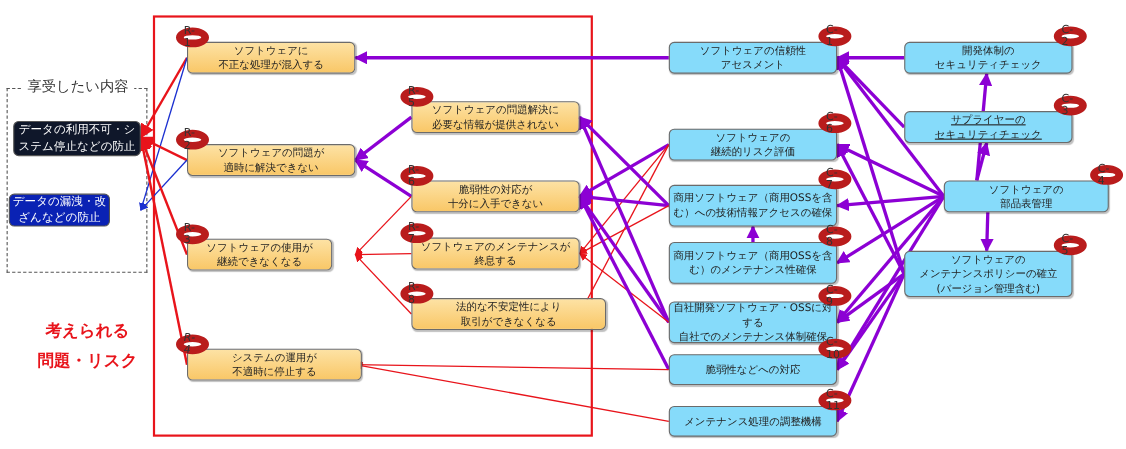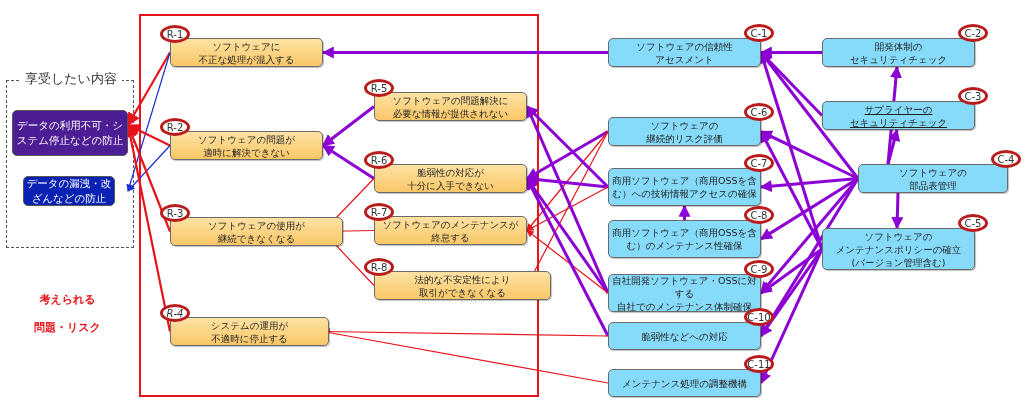--- a/index.html
+++ b/index.html
@@ -8,31 +8,31 @@
   svg.links { position:absolute; left:0; top:0; width:1024px; height:408px; z-index:1; }
   .frame-red { position:absolute; left:139px; top:14px; width:400px; height:383px;
                border:2px solid #e8141b; box-sizing:border-box; z-index:0; }
   .frame-dash { position:absolute; left:6px; top:80px; width:128px; height:168px;
                 border:1.5px dashed #555; box-sizing:border-box; z-index:0; }
   .dash-title { position:absolute; left:20px; top:70px; background:#fff; padding:0 5px;
                 font-size:13px; color:#333; z-index:3; }
   .goal { position:absolute; border-radius:5px; color:#fff; font-size:10.5px; line-height:15px;
           text-align:center; display:flex; align-items:center; justify-content:center;
           box-sizing:border-box; z-index:3; border:1px solid #555; }
-  .goal.red { left:12px; top:110px; width:116px; height:46px; background:#4c1d95; }
-  .goal.blue { left:23px; top:176px; width:92px; height:30px; background:#0a22b4; }
-  .risk-caption { position:absolute; left:34px; top:286px; color:#e8141b; font-size:11px;
+  .goal.red { left:12px; top:110px; width:116px; height:32px; background:#0f172a; }
+  .goal.blue { left:8px; top:176px; width:92px; height:30px; background:#0a22b4; }
+  .risk-caption { position:absolute; left:34px; top:286px; color:#e8141b; font-size:15px;
                   font-weight:bold; line-height:28px; text-align:center; z-index:3; }
   .node { position:absolute; box-sizing:border-box; border:1px solid #6b6b6b; border-radius:5px;
           font-size:9.5px; line-height:13px; text-align:center; color:#222;
           display:flex; align-items:center; justify-content:center; white-space:pre-line; z-index:3;
           box-shadow:1px 1px 1px rgba(0,0,0,0.25); }
   .node.r { background:linear-gradient(#fde2a4,#f9c767); }
   .node.c { background:#86dbfa; }
-  .tag { position:absolute; width:30px; height:18px; border-radius:50%; border:3px solid #b91c1c;
+  .tag { position:absolute; width:30px; height:18px; border-radius:50%; border:7px solid #b91c1c;
          background:#fff; font-size:10px; color:#333; display:flex; align-items:center;
          justify-content:center; box-sizing:border-box; z-index:4; }
 </style>
 </head>
 <body>
 
 <div class="frame-red"></div>
 <div class="frame-dash"></div>
 <div class="dash-title">享受したい内容</div>
 
@@ -99,21 +99,21 @@
     <line x1="822" y1="249" x2="761" y2="383" stroke="#8c00d4" stroke-width="3" marker-end="url(#arrow-purple)"></line>
   </svg>
 
 <div id="nodes">
     <div class="node r" style="left: 170px; top: 38px; width: 153px; height: 29px;"><span>ソフトウェアに
 不正な処理が混入する</span></div>
     <div class="tag" style="left: 160px; top: 25px;">R-1</div>
     <div class="node r" style="left: 170px; top: 131px; width: 153px; height: 29px;"><span>ソフトウェアの問題が
 適時に解決できない</span></div>
     <div class="tag" style="left: 160px; top: 118px;">R-2</div>
-    <div class="node r" style="left: 170px; top: 217px; width: 173px; height: 29px;"><span>ソフトウェアの使用が
+    <div class="node r" style="left: 170px; top: 217px; width: 132px; height: 29px;"><span>ソフトウェアの使用が
 継続できなくなる</span></div>
     <div class="tag" style="left: 160px; top: 204px;">R-3</div>
     <div class="node r" style="left: 170px; top: 317px; width: 159px; height: 29px;"><span>システムの運用が
 不適時に停止する</span></div>
     <div class="tag" style="left: 160px; top: 304px; font-style: italic;">R-4</div>
     <div class="node r" style="left: 374px; top: 92px; width: 153px; height: 29px;"><span>ソフトウェアの問題解決に
 必要な情報が提供されない</span></div>
     <div class="tag" style="left: 364px; top: 79px;">R-5</div>
     <div class="node r" style="left: 374px; top: 164px; width: 153px; height: 29px;"><span>脆弱性の対応が
 十分に入手できない</span></div>

